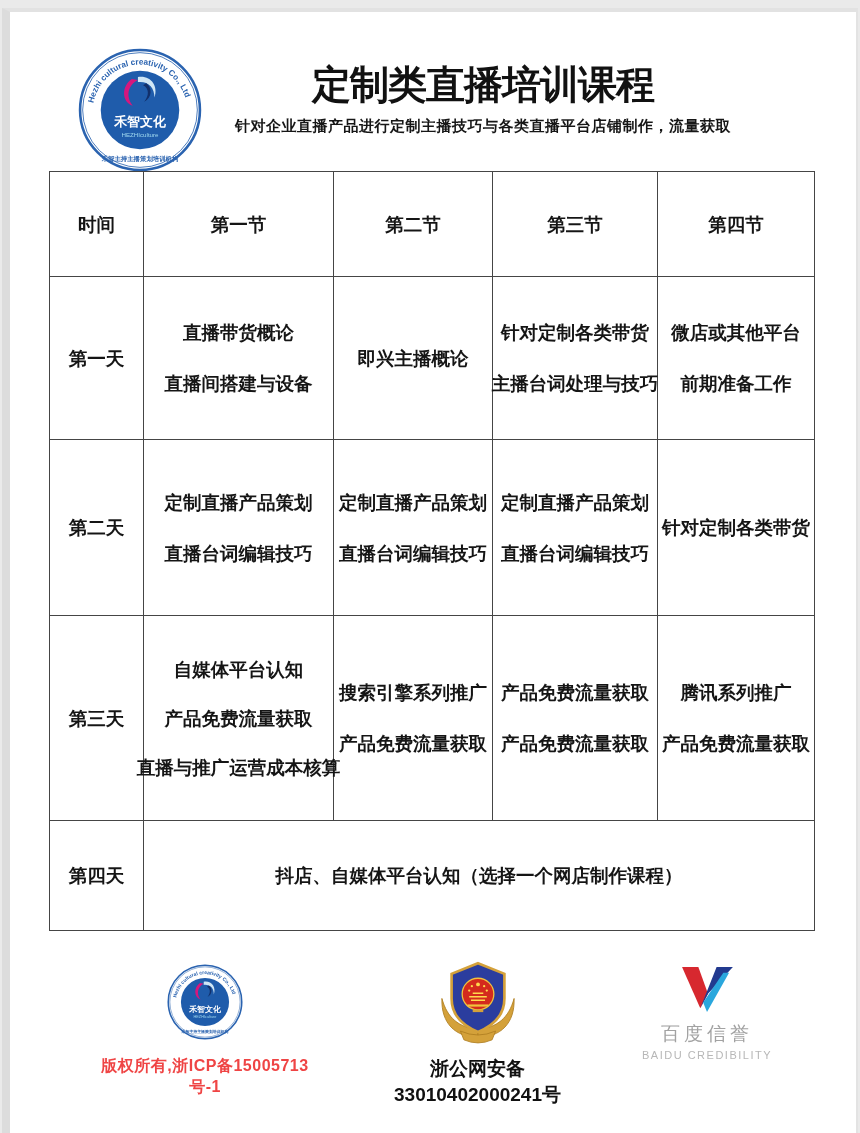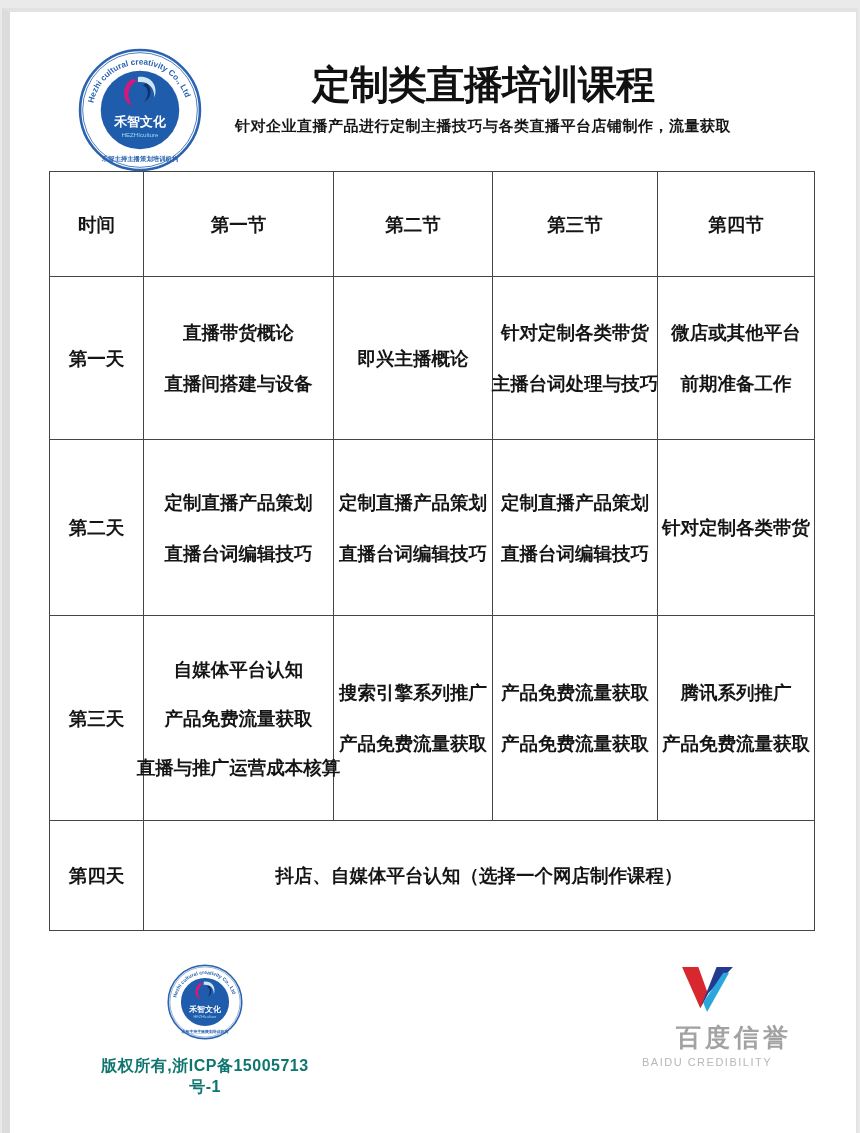--- a/index.html
+++ b/index.html
@@ -29,25 +29,25 @@
     font-weight:bold;font-size:18.5px;color:#151515;
     white-space:nowrap;padding:0;
   }
   tr.rh{height:105px;} tr.r1{height:163px;} tr.r2{height:176px;} tr.r3{height:205px;} tr.r4{height:110px;}
   td.head{font-size:19.5px;}
   td.time{font-size:19.5px;}
   .lines{display:flex;flex-direction:column;gap:26px;align-items:center;}
   td.merged{text-align:left;padding-left:9px;font-size:19px;}
   
   .foot-left{position:absolute;left:85px;top:952px;width:220px;text-align:center;}
-  .foot-left .icp{margin-top:12px;font-size:16px;font-weight:bold;color:#0f766e;letter-spacing:0.5px;}
+  .foot-left .icp{margin-top:12px;font-size:16px;font-weight:bold;color:#ef4444;letter-spacing:0.5px;}
   .foot-mid{position:absolute;left:345px;top:946px;width:245px;text-align:center;}
   .foot-mid .police-text{margin-top:6px;font-size:19px;font-weight:bold;color:#111;}
   .foot-right{position:absolute;left:612px;top:953px;width:170px;text-align:center;}
-  .foot-right .bd-cn{margin-top:4px;font-size:25px;font-weight:bold;color:#a2a2a2;letter-spacing:4px;text-align:right;}
+  .foot-right .bd-cn{margin-top:4px;font-size:19px;font-weight:normal;color:#a2a2a2;letter-spacing:4px;}
   .foot-right .bd-en{margin-top:2px;font-size:11px;color:#b7b7b7;letter-spacing:1.5px;}
   .foot-right .bd-cert{margin-top:7px;font-size:20px;font-weight:bold;color:#161616;letter-spacing:2px;}
   .hidden-defs{position:absolute;width:0;height:0;overflow:hidden;}
 </style>
 </head>
 <body>
 
 <svg class="hidden-defs" aria-hidden="true">
   <defs>
     <symbol id="hezhi-logo" viewBox="0 0 120 120">
@@ -203,20 +203,26 @@
   </tbody>
     </table>
 
   <div class="foot-left">
     <svg width="76" height="76">
         <use href="#hezhi-logo"></use>
       </svg>
     <div class="icp">版权所有,浙ICP备15005713号-1</div>
   </div>
 
+  <div class="foot-mid">
+    <svg width="88" height="88">
+        <use href="#police-badge"></use>
+      </svg>
+    <div class="police-text">浙公网安备 33010402000241号</div>
+  </div>
 
   <div class="foot-right">
     <svg width="58" height="48">
         <use href="#baidu-v"></use>
       </svg>
     <div class="bd-cn">百度信誉</div>
     <div class="bd-en">BAIDU CREDIBILITY</div>
   </div>
 
 </div>

